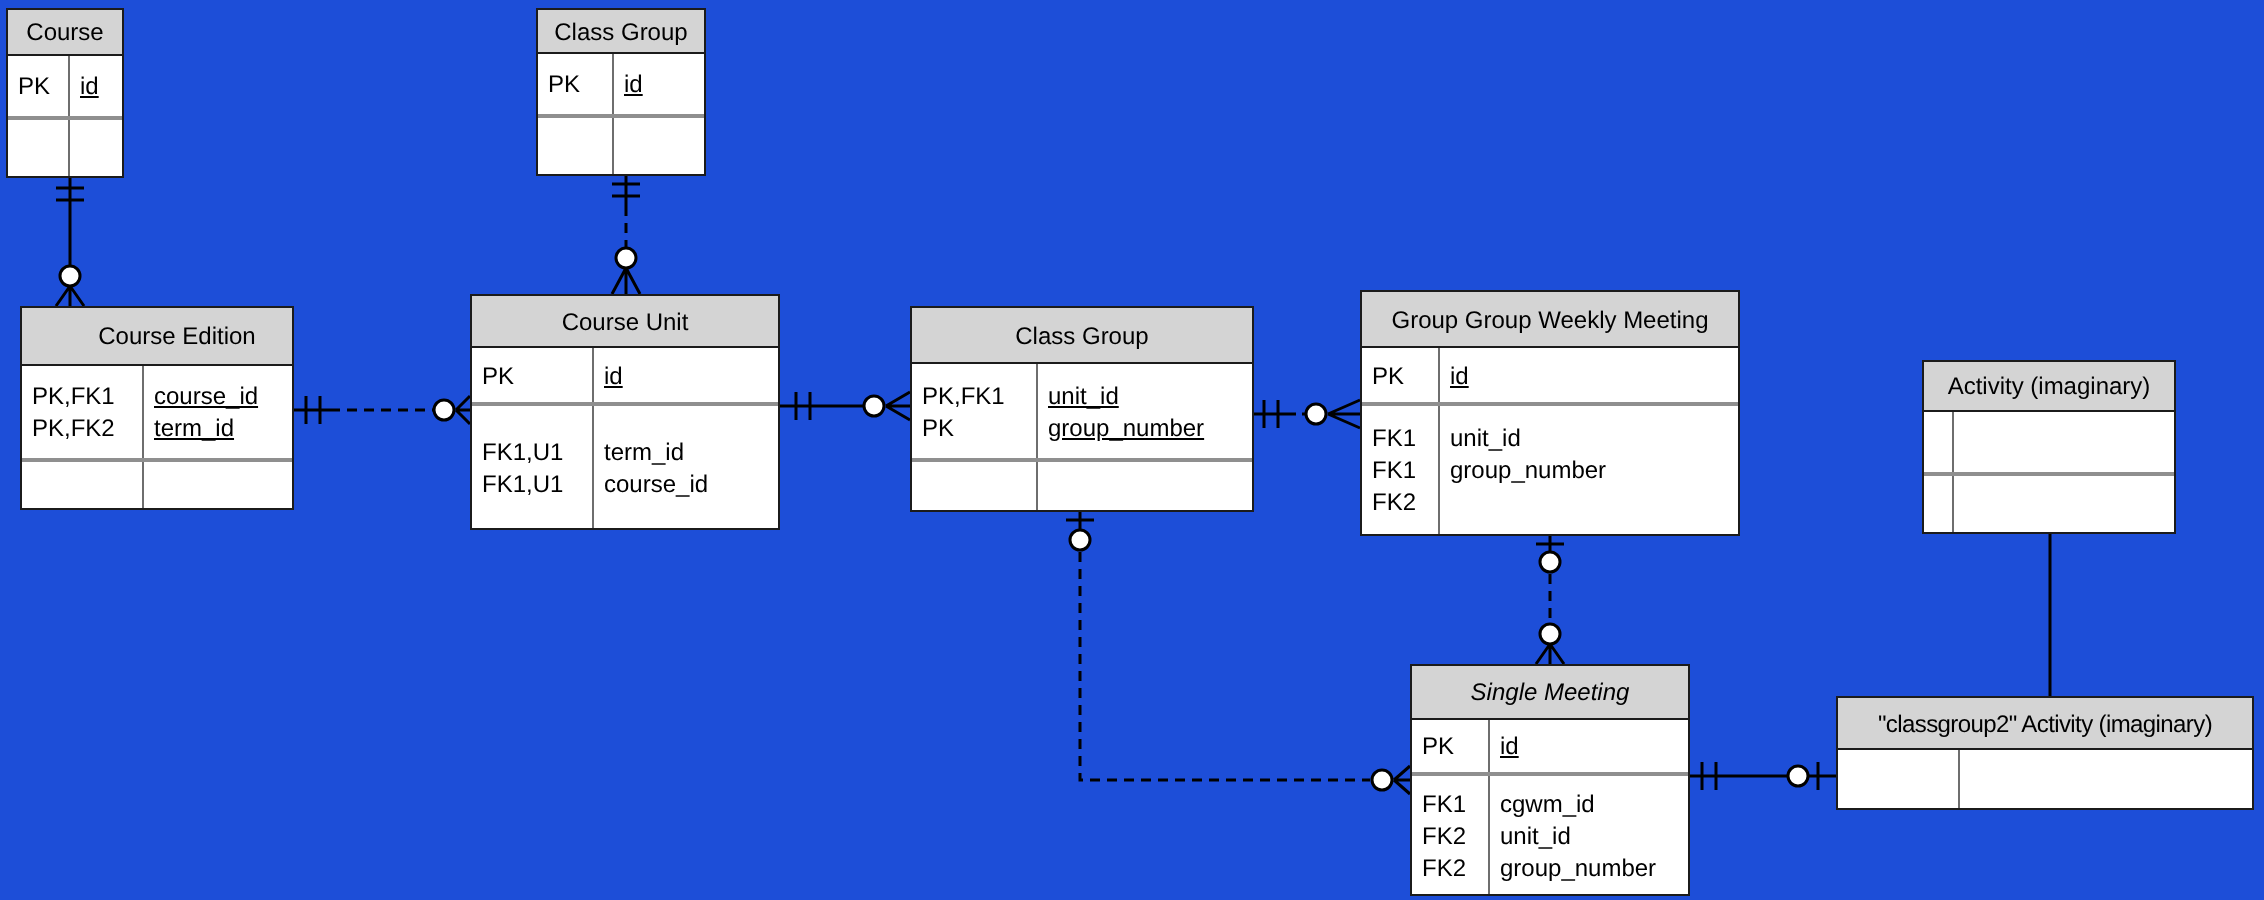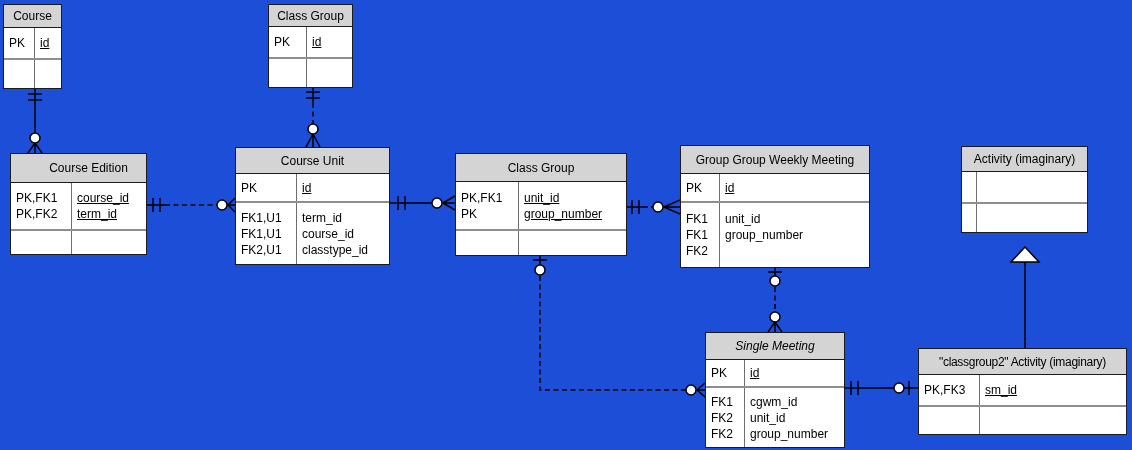--- a/index.html
+++ b/index.html
@@ -146,24 +146,20 @@
     </div>
     <div class="sec" style="height:63px;">
       <div class="row">
         <span class="kc b">FK1,U1</span>
         <span class="nc b">term_id</span>
       </div>
       <div class="row">
         <span class="kc b">FK1,U1</span>
         <span class="nc b">course_id</span>
       </div>
-      <div class="row">
-        <span class="kc b">FK2,U1</span>
-        <span class="nc b">classtype_id</span>
-      </div>
     </div>
   </div>
 
   <div class="entity" style="left:455px;top:153px;width:172px;--kw:62px;">
     <div class="e-title" style="height:27px;">Class Group</div>
     <div class="sec" style="height:47px;">
       <div class="row">
         <span class="kc b">PK,FK1</span>
         <span class="nc b u">unit_id</span>
       </div>
@@ -191,21 +187,21 @@
       <div class="row">
         <span class="kc b">FK1</span>
         <span class="nc b">group_number</span>
       </div>
       <div class="row">
         <span class="kc b">FK2</span>
       </div>
     </div>
   </div>
 
-  <div class="entity" style="left:961px;top:146px;width:127px;--kw:14px;">
+  <div class="entity" style="left:961px;top:180px;width:127px;--kw:14px;">
     <div class="e-title" style="height:24px;">Activity (imaginary)</div>
     <div class="sec" style="height:30px;"></div>
     <div class="sec" style="height:30px;"></div>
   </div>
 
   <div class="entity" style="left:705px;top:332px;width:140px;--kw:38px;">
     <div class="e-title" style="height:26px;font-style:italic;">Single Meeting</div>
     <div class="sec" style="height:26px;">
       <div class="row">
         <span class="kc b">PK</span>
@@ -223,22 +219,16 @@
       </div>
       <div class="row">
         <span class="kc">FK2</span>
         <span class="nc">group_number</span>
       </div>
     </div>
   </div>
 
   <div class="entity" style="left:918px;top:348px;width:209px;--kw:60px;">
     <div class="e-title" style="height:25px;letter-spacing:-0.3px;">"classgroup2" Activity (imaginary)</div>
-    <div class="sec" style="height:30px;">
-      <div class="row">
-        <span class="kc b">PK,FK3</span>
-        <span class="nc b u">sm_id</span>
-      </div>
-    </div>
     <div class="sec" style="height:29px;"></div>
   </div>
 
 </div>
 
 </body></html>

